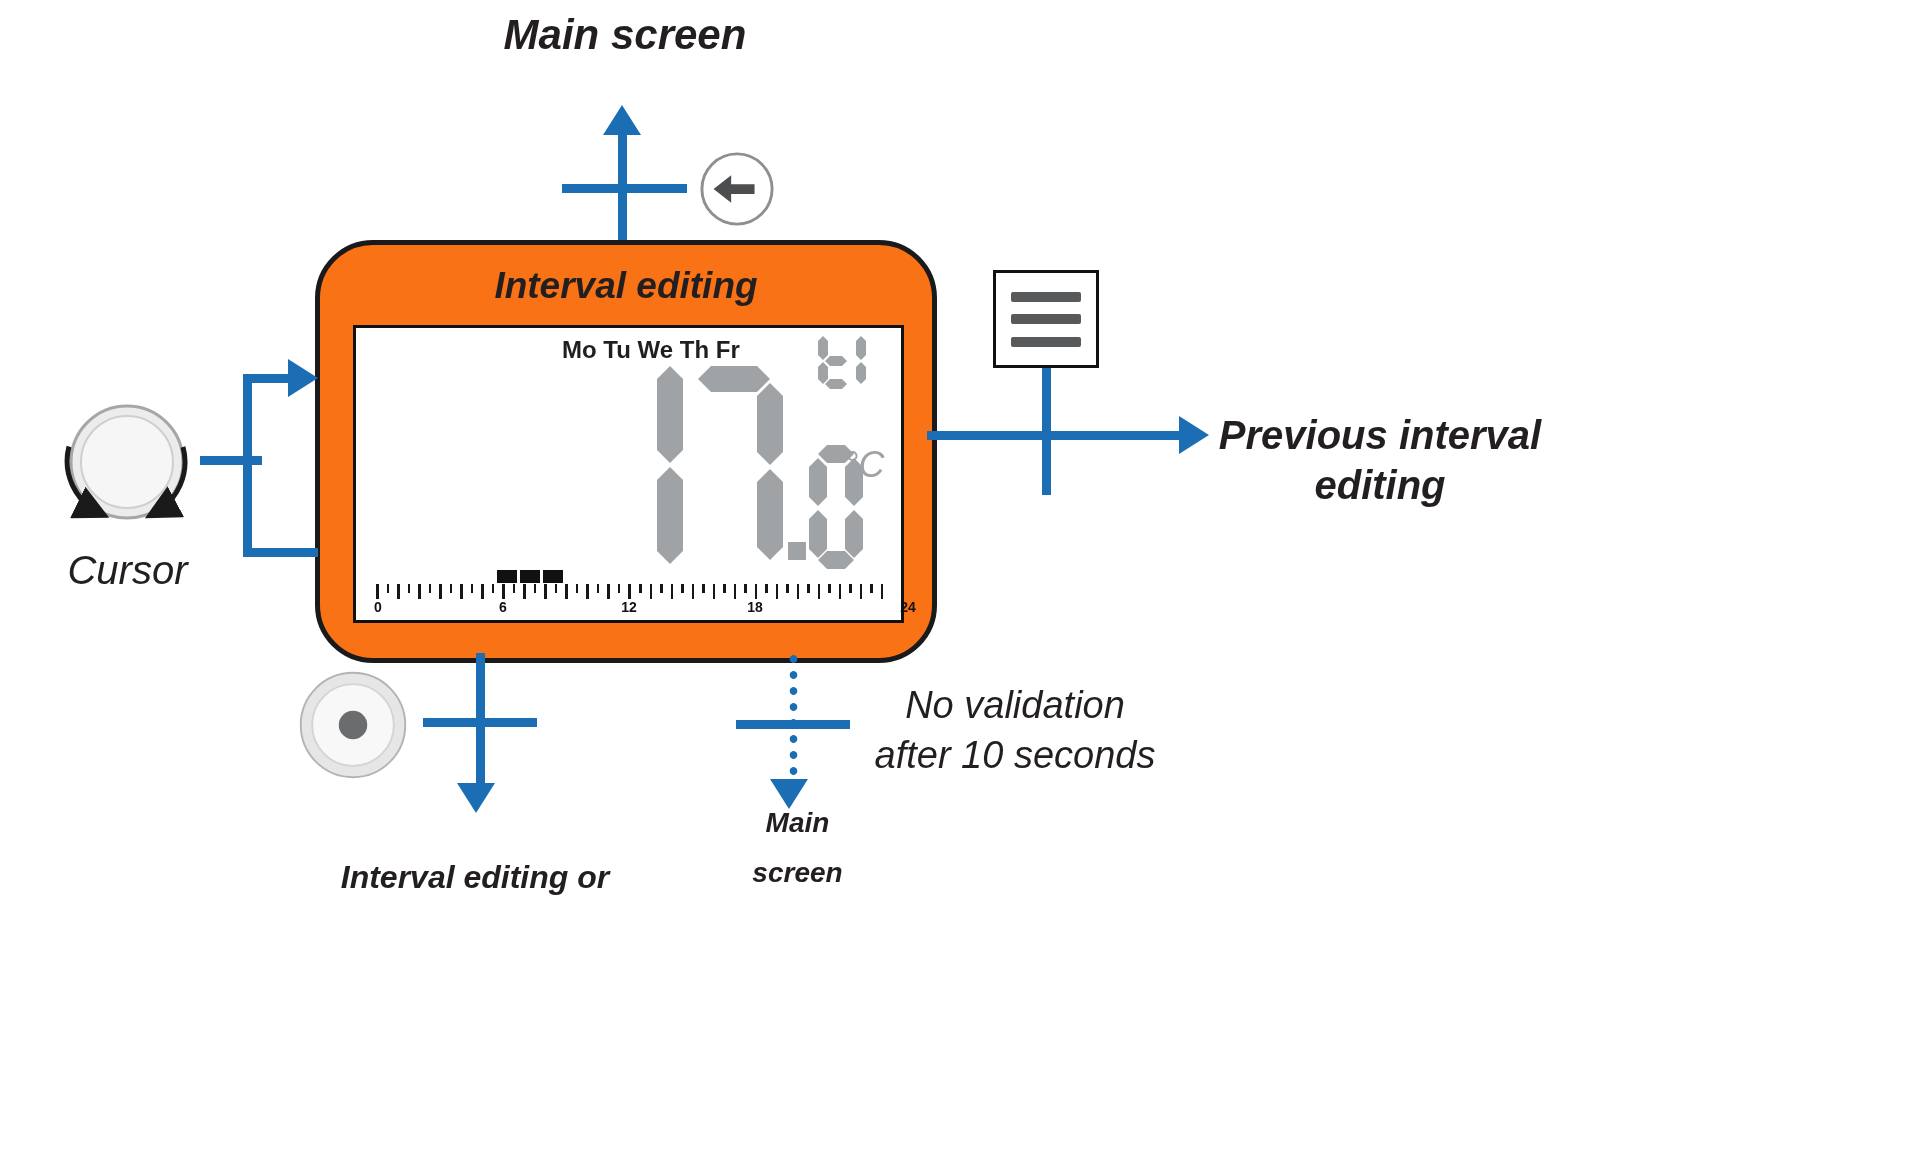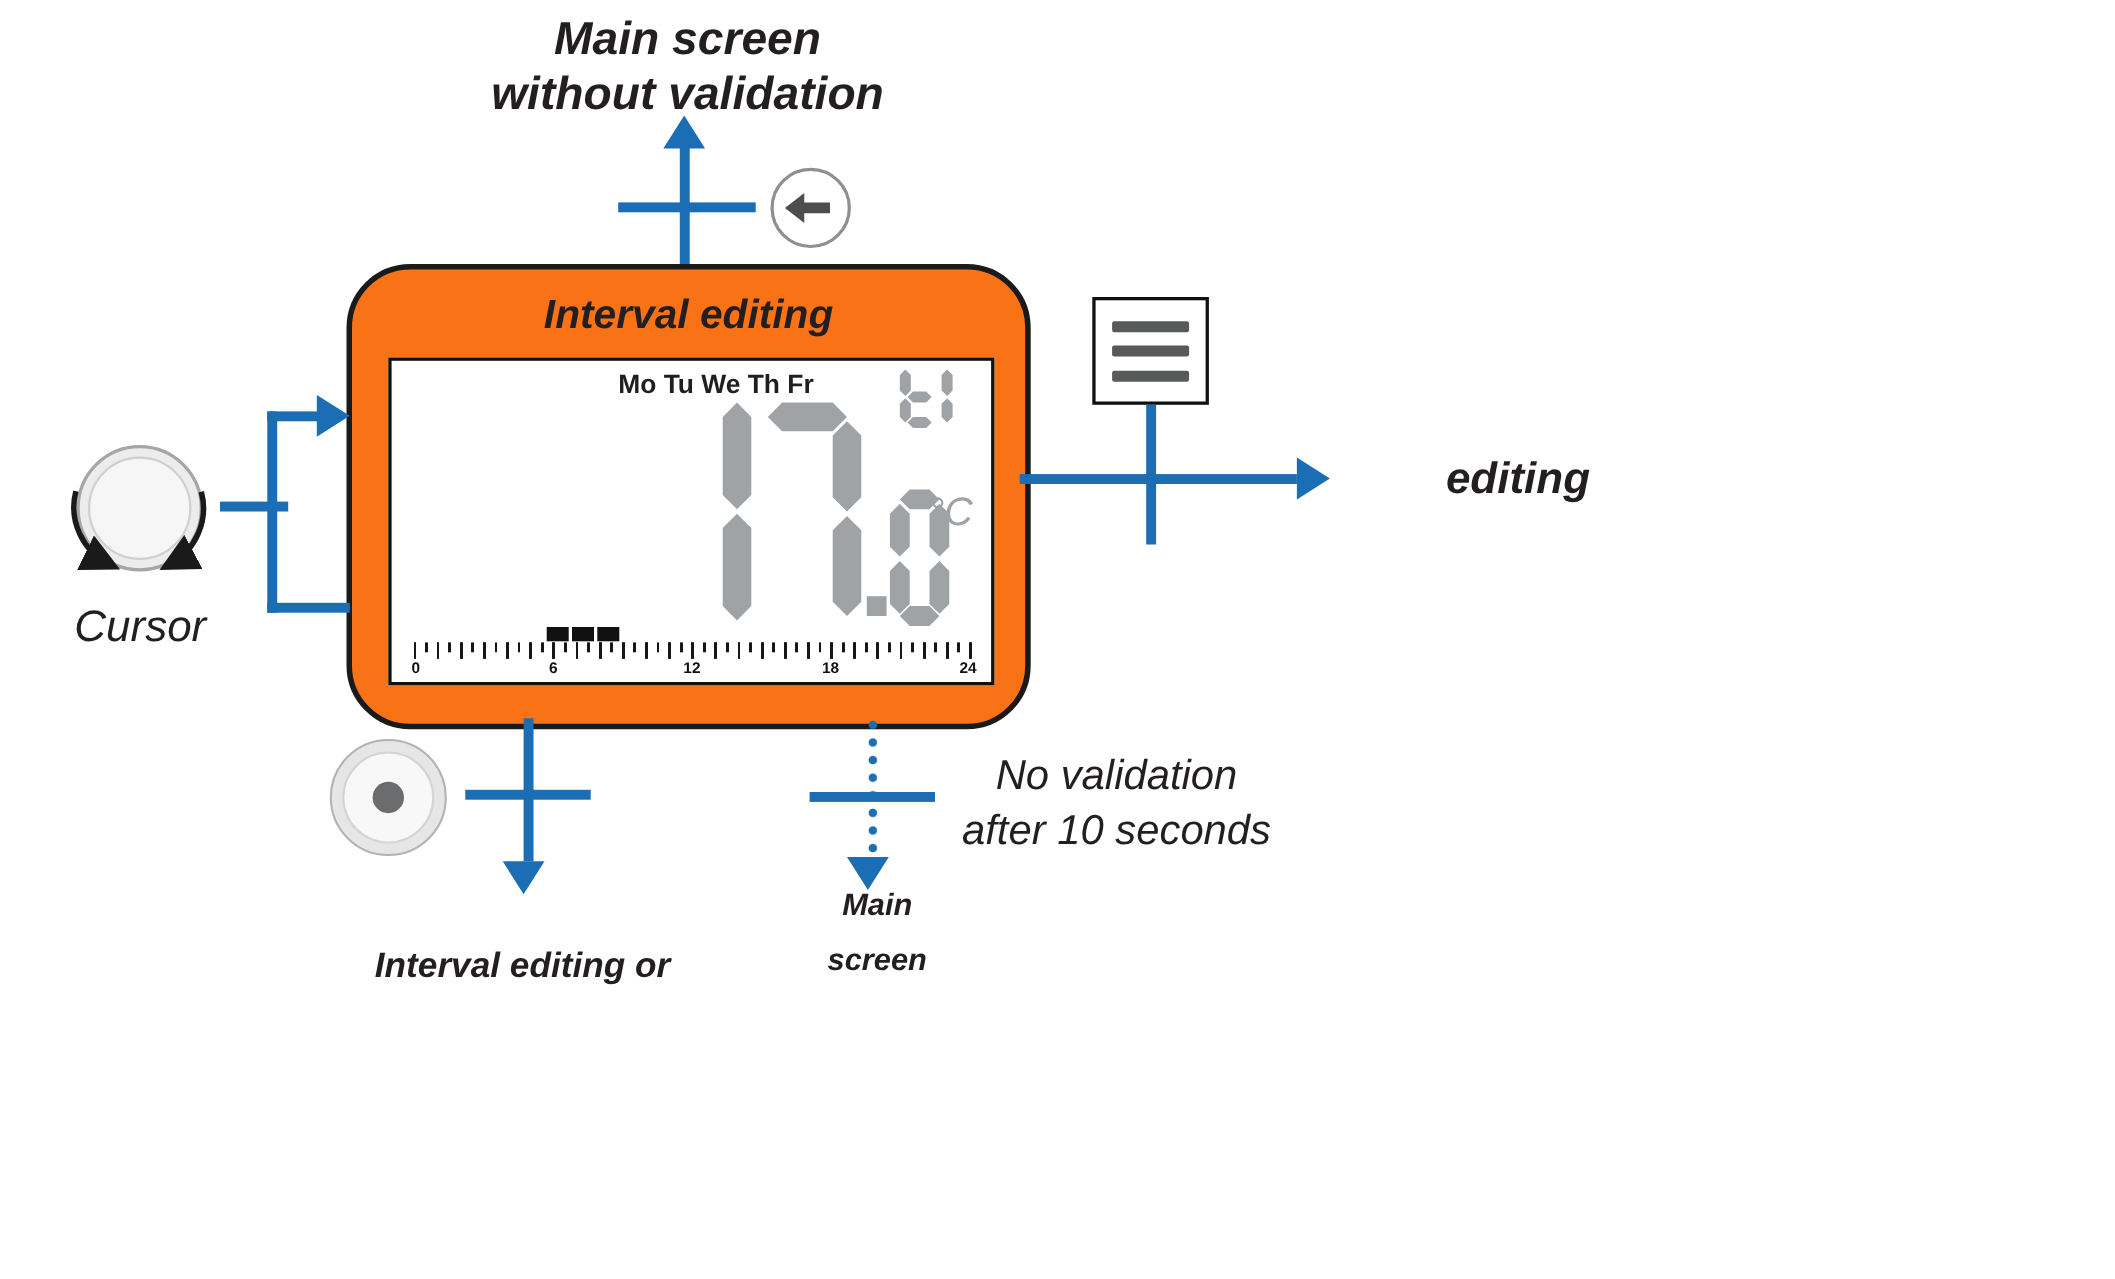--- a/index.html
+++ b/index.html
@@ -57,21 +57,20 @@
   }
   .menu-bar{width:70px;height:10px;background:var(--icon_gray);border-radius:2px;}
 </style>
 </head>
 <body>
 
 <div class="stage">
 
   <div class="lbl bold" style="left:340px;top:10px;width:570px;font-size:42px;line-height:50px;text-align:center;">
     <span class="ln">Main screen</span>
-    <span class="ln">without validation</span>
   </div>
   <div class="arr-up" style="left:603px;top:105px;"></div>
   <div class="vline" style="left:618px;top:132px;height:112px;"></div>
   <div class="hline" style="left:562px;top:184px;width:125px;"></div>
 
   <svg class="abs" style="left:698px;top:150px;" width="78" height="78" viewBox="0 0 80 80">
     <circle cx="40" cy="40" r="36" fill="#ffffff" stroke="#8f8f8f" stroke-width="3"></circle>
     <path d="M58 35 L34 35 L34 26 L16 40 L34 54 L34 45 L58 45 Z" fill="#4c4d4f"></path>
   </svg>
 
@@ -118,34 +117,35 @@
       <div class="timeline">
         <div class="block" style="left:127px;"></div>
         <div class="block" style="left:150px;"></div>
         <div class="block" style="left:173px;"></div>
         <div class="tick-minor"></div>
         <div class="tick-hour"></div>
         <span class="tlabel" style="left:8px;">0</span>
         <span class="tlabel" style="left:133px;">6</span>
         <span class="tlabel" style="left:259px;">12</span>
         <span class="tlabel" style="left:385px;">18</span>
-        <span class="tlabel" style="left:510px;">24</span>
+        <span class="tlabel" style="left:538px;">24</span>
       </div>
     </div>
   </div>
 
   <div class="menu-box">
     <span class="menu-bar"></span>
     <span class="menu-bar"></span>
     <span class="menu-bar"></span>
   </div>
   <div class="vline" style="left:1042px;top:368px;height:127px;"></div>
   <div class="hline" style="left:927px;top:431px;width:252px;"></div>
   <div class="arr-right" style="left:1179px;top:416px;"></div>
   <div class="lbl bold" style="left:1200px;top:410px;width:360px;font-size:40px;line-height:50px;">
+    <span class="ln">Previous interval</span>
     <span class="ln">editing</span>
   </div>
 
   <svg class="abs" style="left:52px;top:392px;" width="150" height="150" viewBox="0 0 150 150">
     <defs>
       <marker id="ah" viewBox="0 0 10 10" refX="7" refY="5" markerWidth="7" markerHeight="7" orient="auto-start-reverse">
         <path d="M0,0 L10,5 L0,10 z" fill="#1a1a1a"></path>
       </marker>
     </defs>
     <circle cx="75" cy="70" r="56" fill="#ececec" stroke="#a6a6a6" stroke-width="3"></circle>

